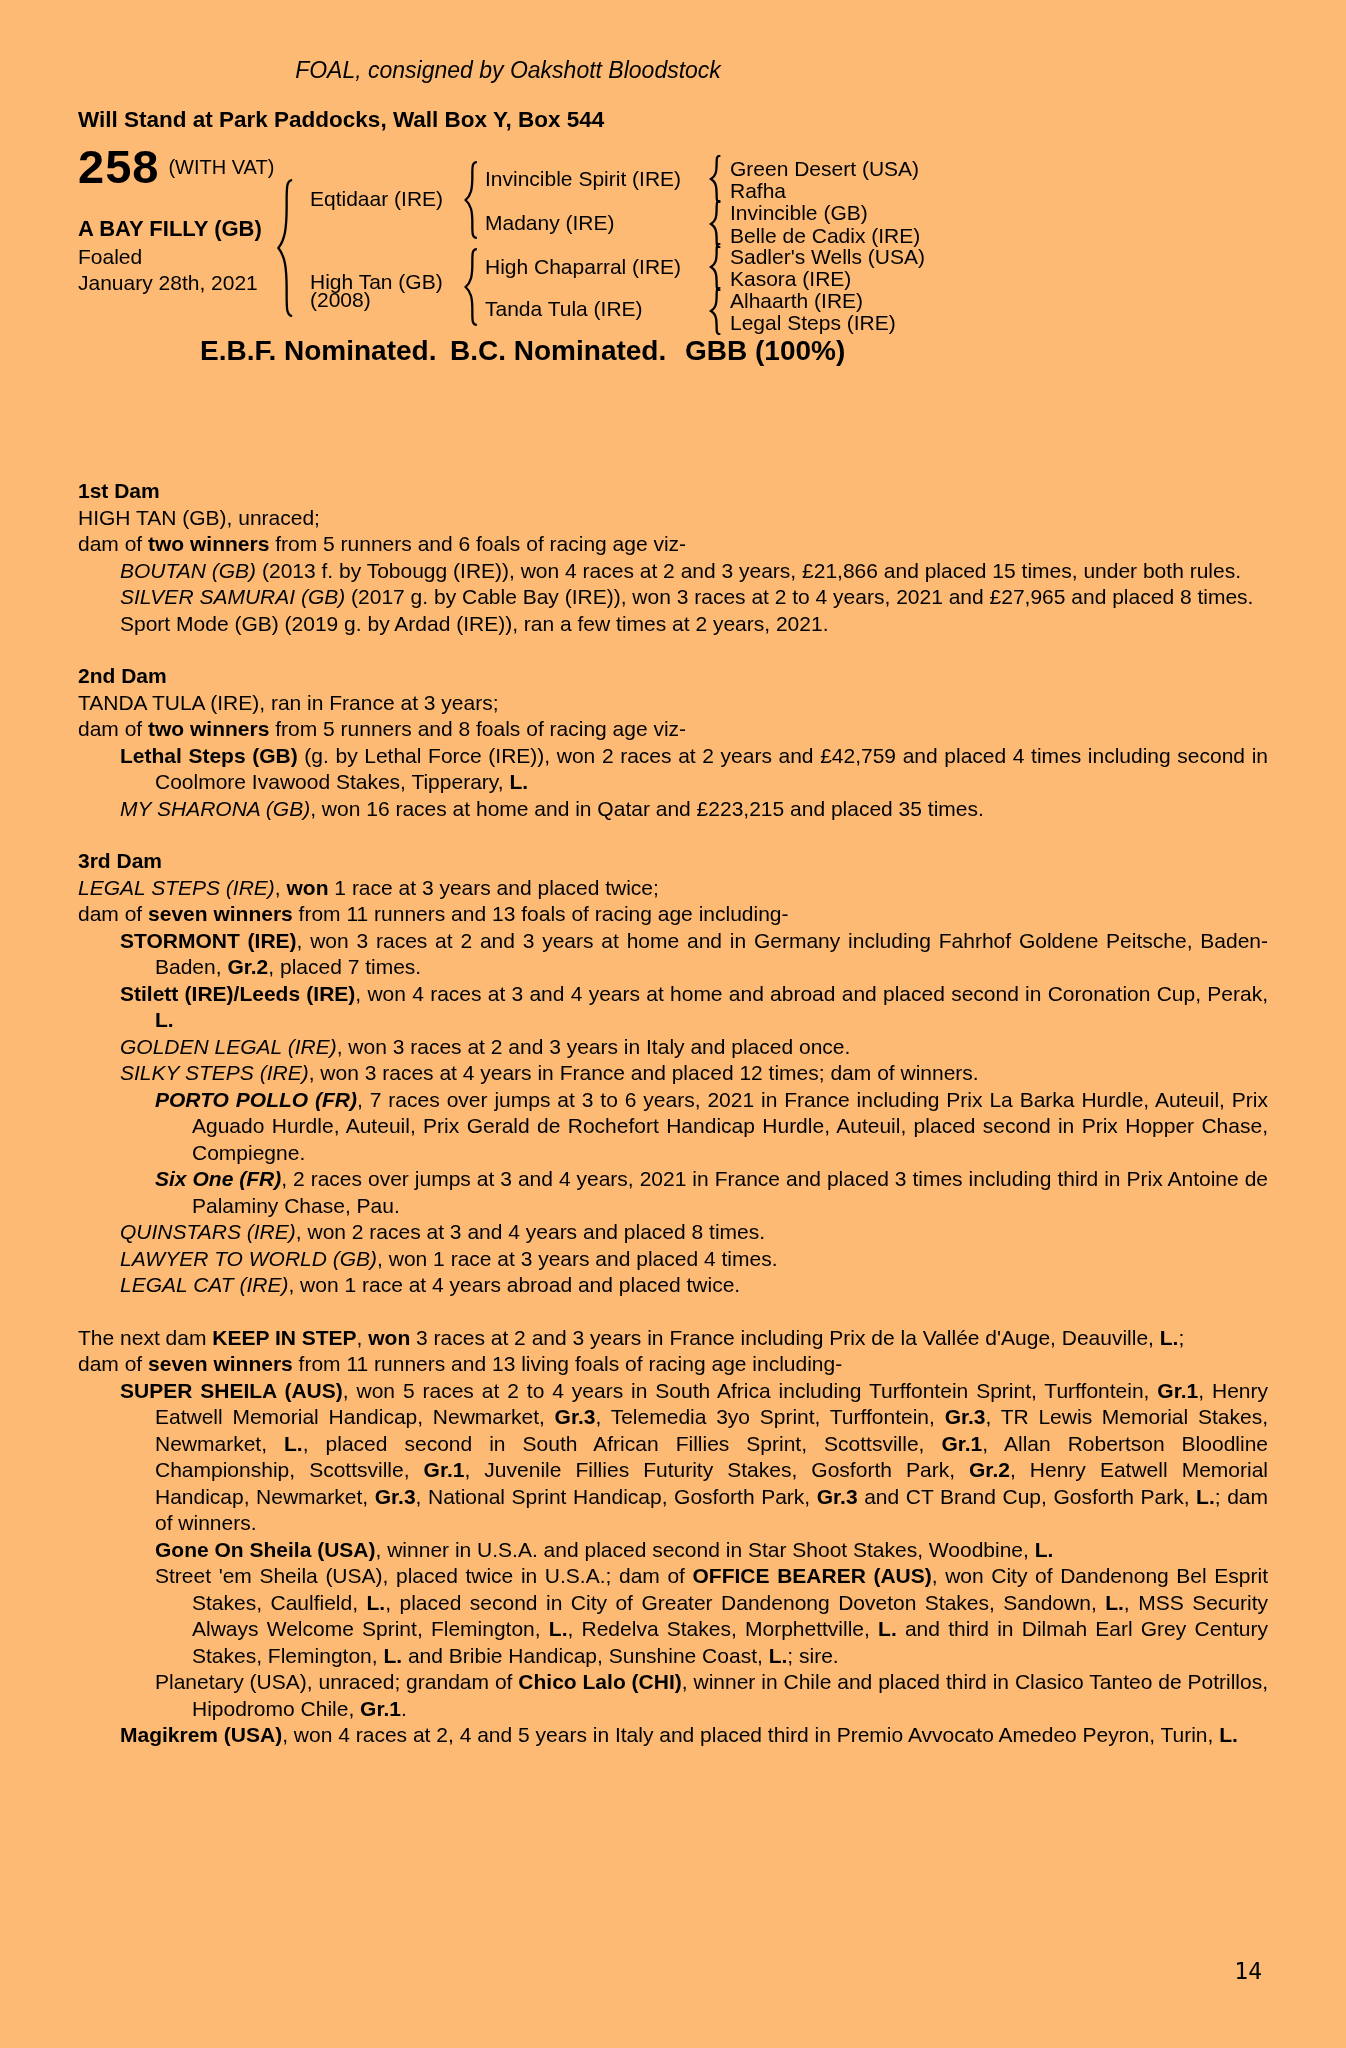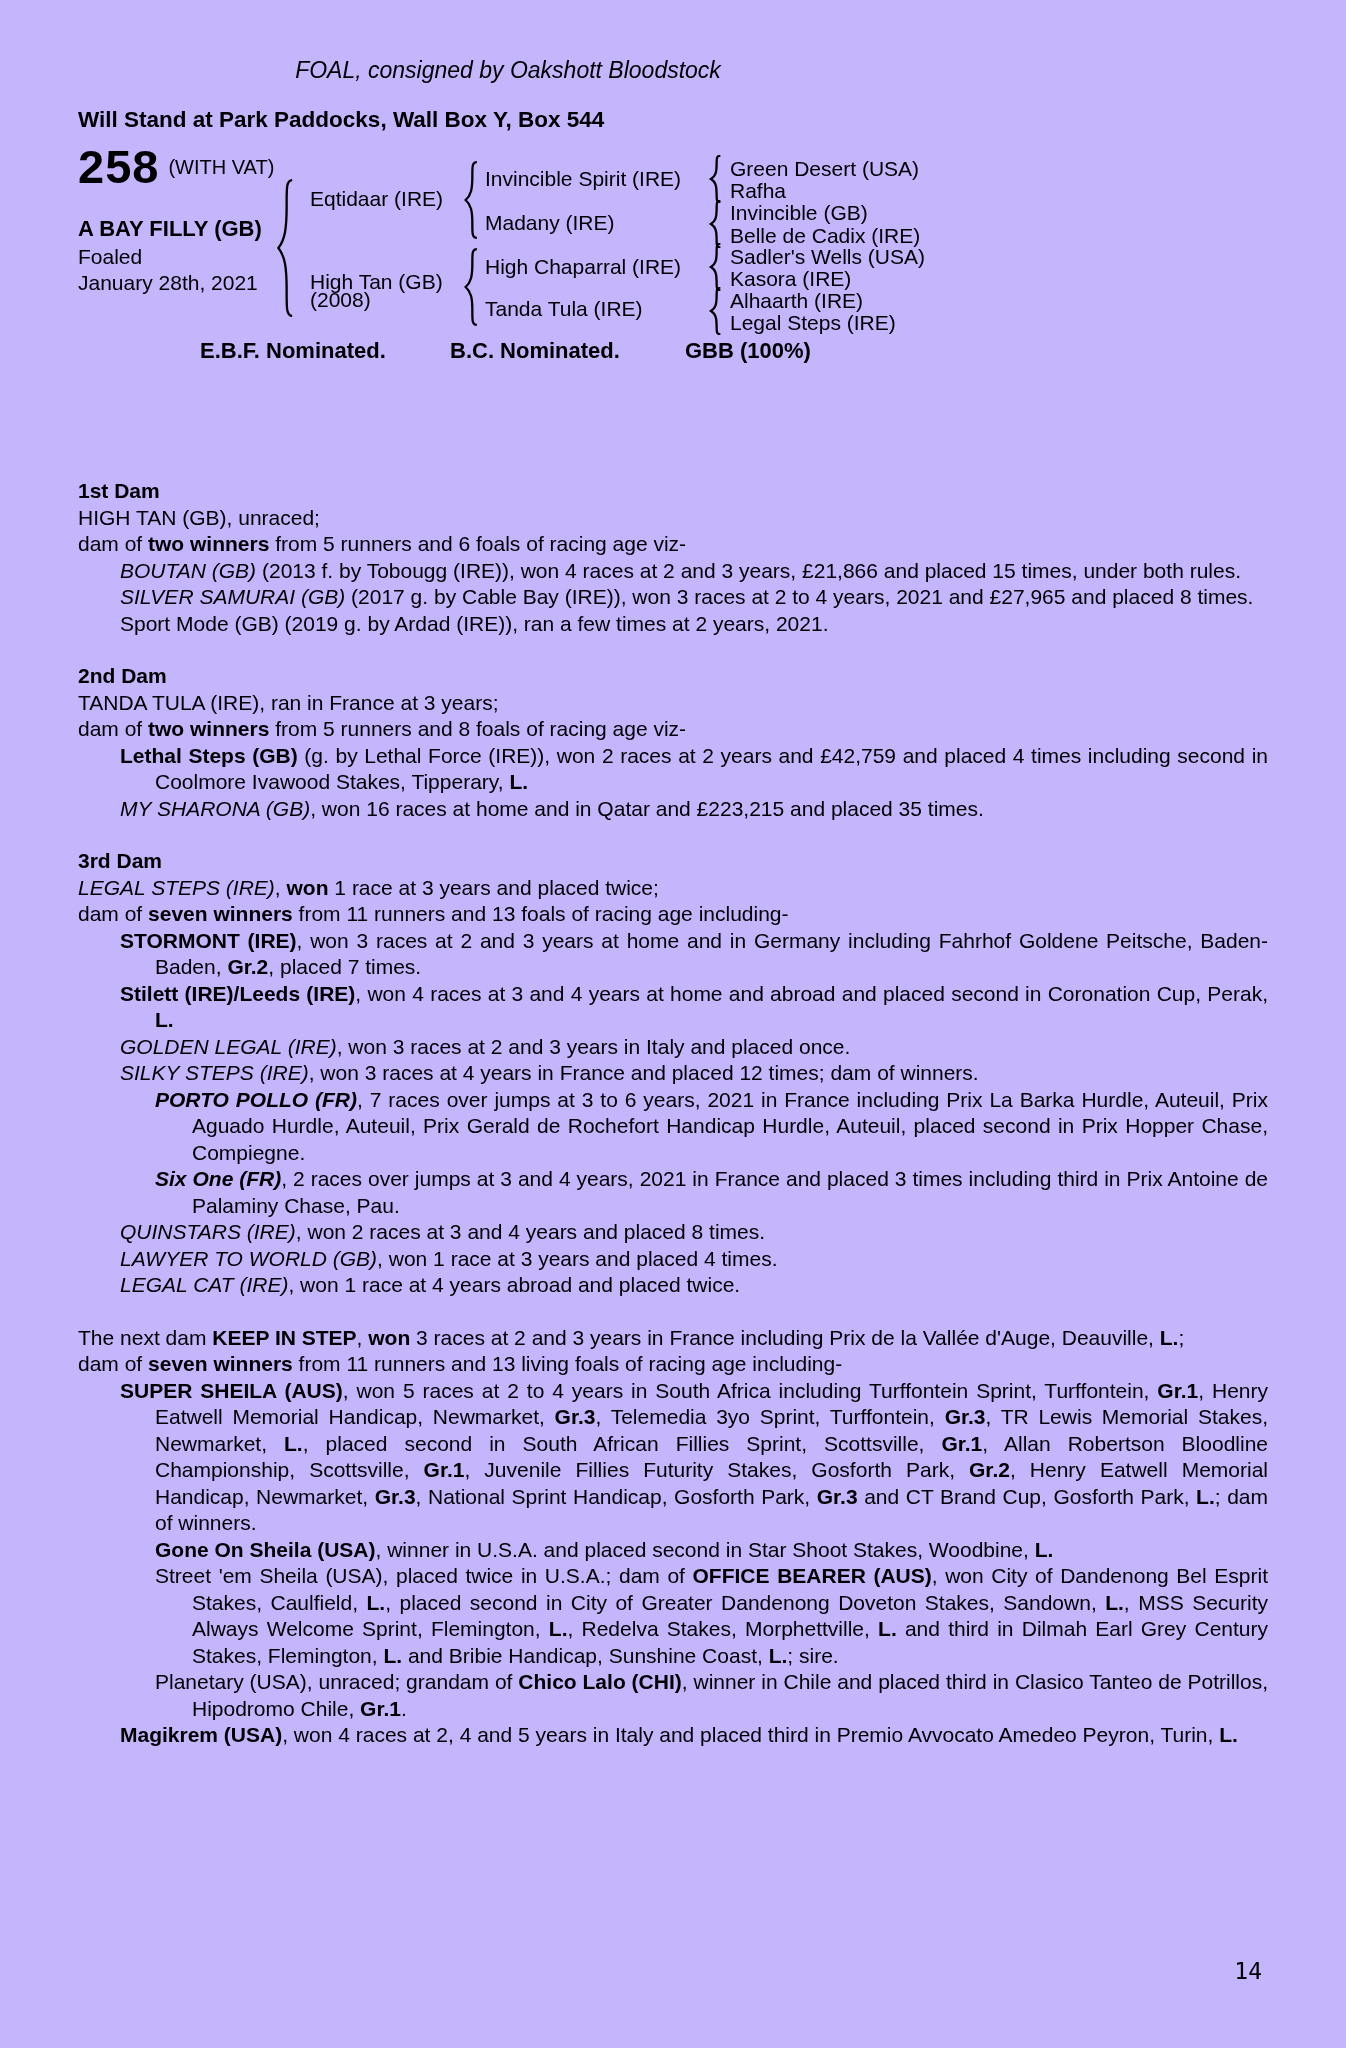--- a/index.html
+++ b/index.html
@@ -6,21 +6,21 @@
     margin: 0;
     padding: 0;
     background: #ffffff;
     color: #000000;
     font-family: "Liberation Sans", sans-serif;
   }
   .page {
     position: relative;
     width: 1346px;
     height: 2048px;
-    background: #c4b5fd;
+    background: #fdba74;
     overflow: hidden;
   }
   .content {
     position: absolute;
     left: 78px;
     top: 0;
     width: 1190px;
     font-size: 21px;
     line-height: 26.5px;
   }
@@ -61,21 +61,21 @@
   .gen3-0 { left: 652px; top: 10px; }
   .gen3-1 { left: 652px; top: 32px; }
   .gen3-2 { left: 652px; top: 54px; }
   .gen3-3 { left: 652px; top: 77px; }
   .gen3-4 { left: 652px; top: 98px; }
   .gen3-5 { left: 652px; top: 120px; }
   .gen3-6 { left: 652px; top: 142px; }
   .gen3-7 { left: 652px; top: 164px; }
   .brace { position: absolute; display: block; }
   
-  .nominations { position: relative; height: 28px; font-weight: bold; font-size: 22px; }
+  .nominations { position: relative; height: 28px; font-weight: bold; font-size: 28px; }
   .nominations span { position: absolute; white-space: nowrap; }
   .nom-0 { left: 122px; }
   .nom-1 { left: 372px; }
   .nom-2 { left: 607px; }
   
   .dam-heading {
     font-weight: bold;
     font-size: 21px;
     margin: 26px 0 0 0;
   }

